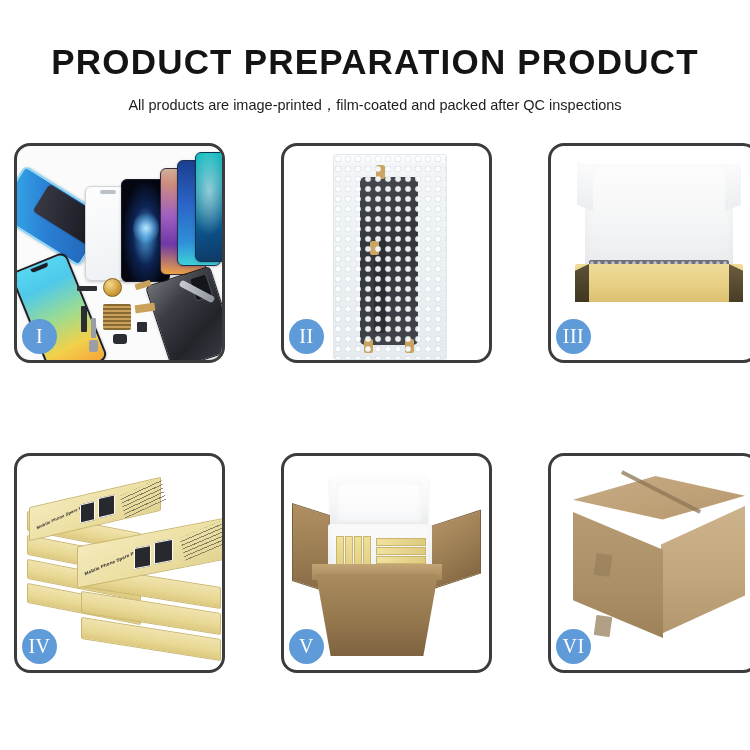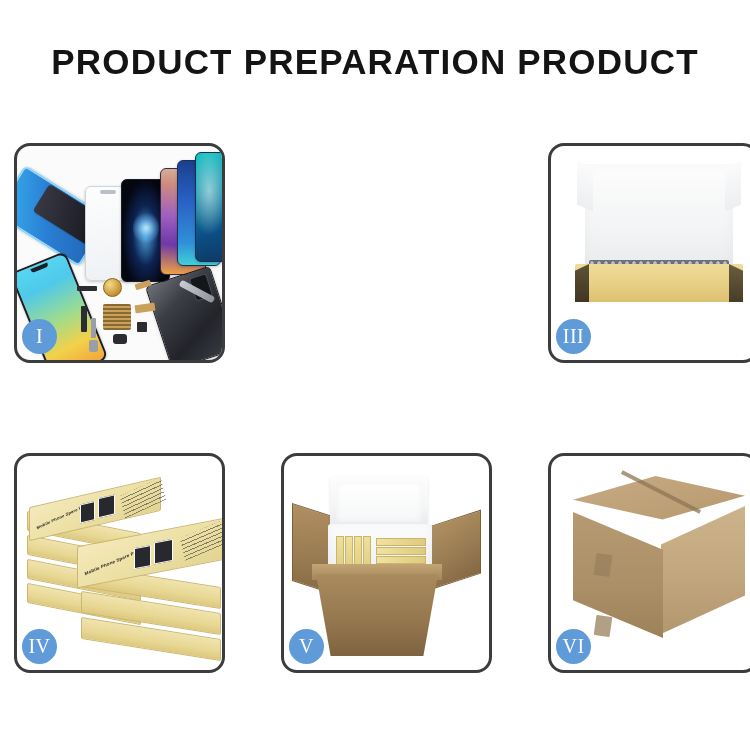--- a/index.html
+++ b/index.html
@@ -373,20 +373,21 @@
   .bb-tape.t1 { left:22px; top:78px; width:16px; height:22px; transform: rotate(8deg); }
   .bb-tape.t2 { left:22px; top:140px; width:16px; height:20px; transform: rotate(8deg); }
 </style>
 </head>
 <body>
 
 <div id="page">
 
   <div class="header">
     <div class="title">PRODUCT PREPARATION PRODUCT</div>
+    <div class="subtitle">All products are image-printed，film-coated and packed after QC inspections</div>
   </div>
 
   <div class="grid">
 
     <div class="row row1">
 
       <div class="panel c0 p1">
         <div class="scene">
           <div class="ph ph1"></div>
           <div class="ph1b"></div>
@@ -413,20 +414,35 @@
           <div class="chip silver" style="left:74px; top:172px; width:5px; height:20px;"></div>
           <div class="chip gold" style="left:118px; top:158px; width:20px; height:8px; transform:rotate(-8deg);"></div>
           <div class="chip dark" style="left:120px; top:176px; width:10px; height:10px;"></div>
           <div class="chip dark" style="left:96px; top:188px; width:14px; height:10px; border-radius:3px;"></div>
           <div class="chip silver" style="left:72px; top:194px; width:9px; height:12px; border-radius:2px;"></div>
           <div class="tool"></div>
         </div>
         <div class="badge">I</div>
       </div>
 
+      <div class="panel c1 p2">
+        <div class="scene">
+          <div class="bubblebag">
+            <div class="bagseal"></div>
+            <div class="flexpart">
+              <div class="cable"></div>
+              <div class="tab t1"></div>
+              <div class="tab t2"></div>
+              <div class="tab t3"></div>
+              <div class="tab t4"></div>
+            </div>
+          </div>
+        </div>
+        <div class="badge">II</div>
+      </div>
 
       <div class="panel c2 p3">
         <div class="scene">
           <div class="foamlid">
             <div class="flap-l"></div>
             <div class="flap-r"></div>
           </div>
           <div class="foamfill"></div>
           <div class="boxbase">
             <div class="side-l"></div>

